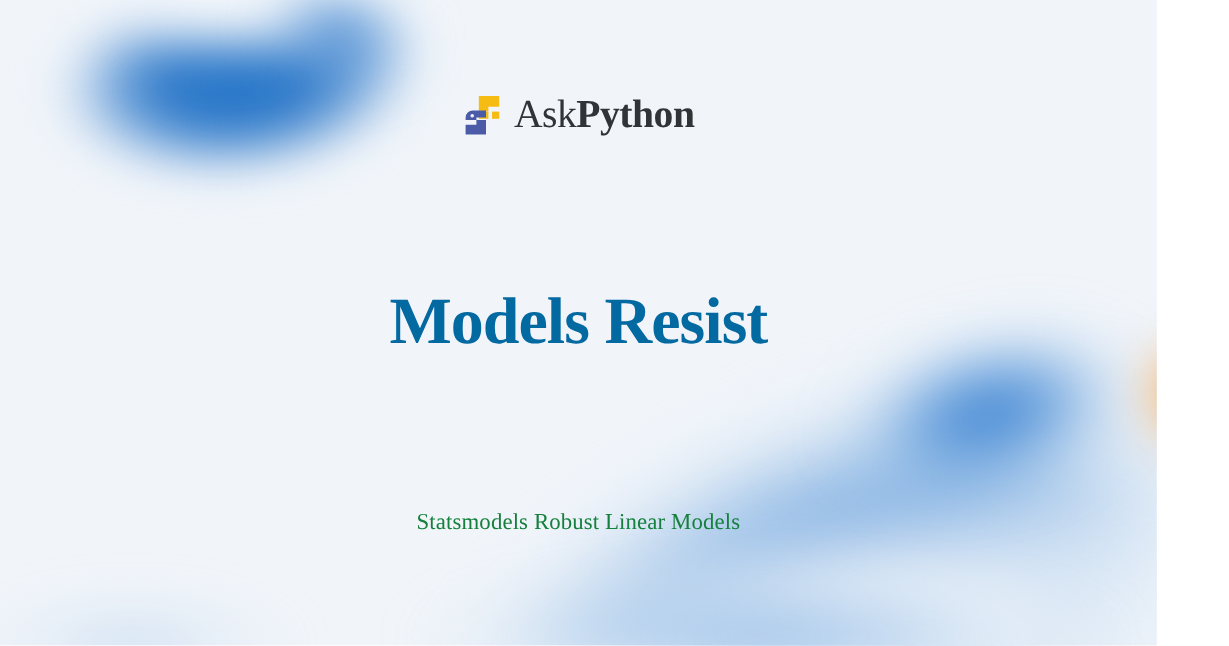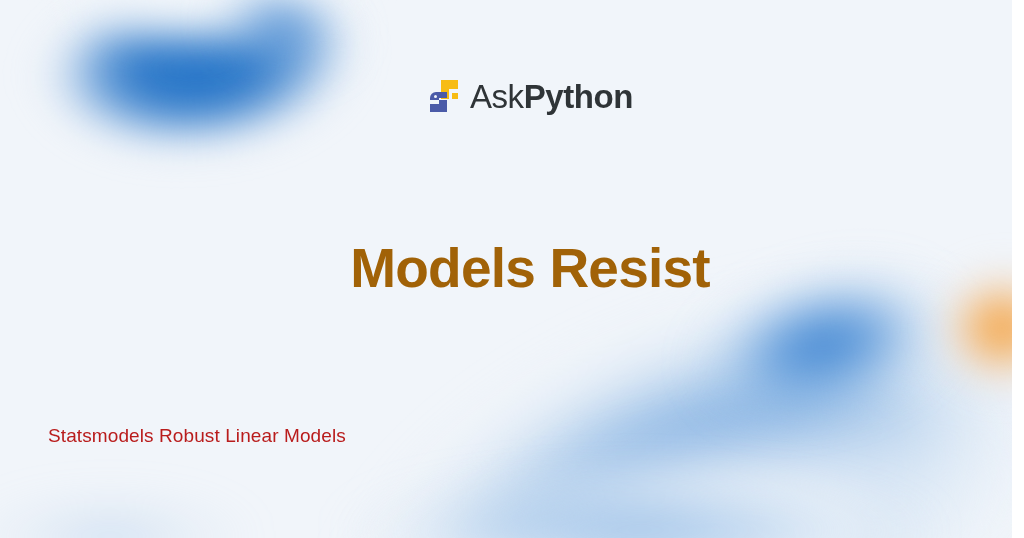--- a/index.html
+++ b/index.html
@@ -6,22 +6,21 @@
     margin: 0;
     padding: 0;
     background: #ffffff;
   }
   #canvas {
     position: relative;
     width: 964px;
     height: 538px;
     overflow: hidden;
     background: #f1f5fa;
-    font-family: Liberation Sans, sans-serif;
-    padding-left: 48px;
+    font-family: Liberation Serif, serif;
   }
 
   
   .blob {
     position: absolute;
     pointer-events: none;
     border-radius: 50%;
   }
 
   
@@ -186,34 +185,35 @@
   #headline {
     position: absolute;
     left: 0;
     top: 198px;
     width: 100%;
     text-align: center;
     font-size: 55px;
     font-weight: 700;
     line-height: 1.21;
     letter-spacing: -0.8px;
-    color: #a16207;
+    color: #0369a1;
   }
   #headline .hl-line { display: block; }
 
   
   #subtitle {
     position: absolute;
     left: 0;
     top: 425px;
     width: 100%;
+    text-align: center;
     font-size: 19px;
     font-weight: 400;
     letter-spacing: 0.1px;
-    color: #b91c1c;
+    color: #15803d;
   }
 </style>
 </head>
 <body>
 
 <div id="canvas">
 
   <div class="blob" id="blob-tl-main"></div>
   <div class="blob" id="blob-tl-cut"></div>
   <div class="blob" id="blob-tl-tail"></div>

